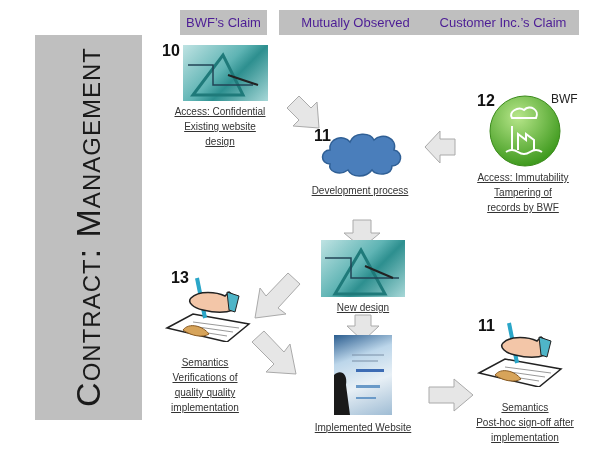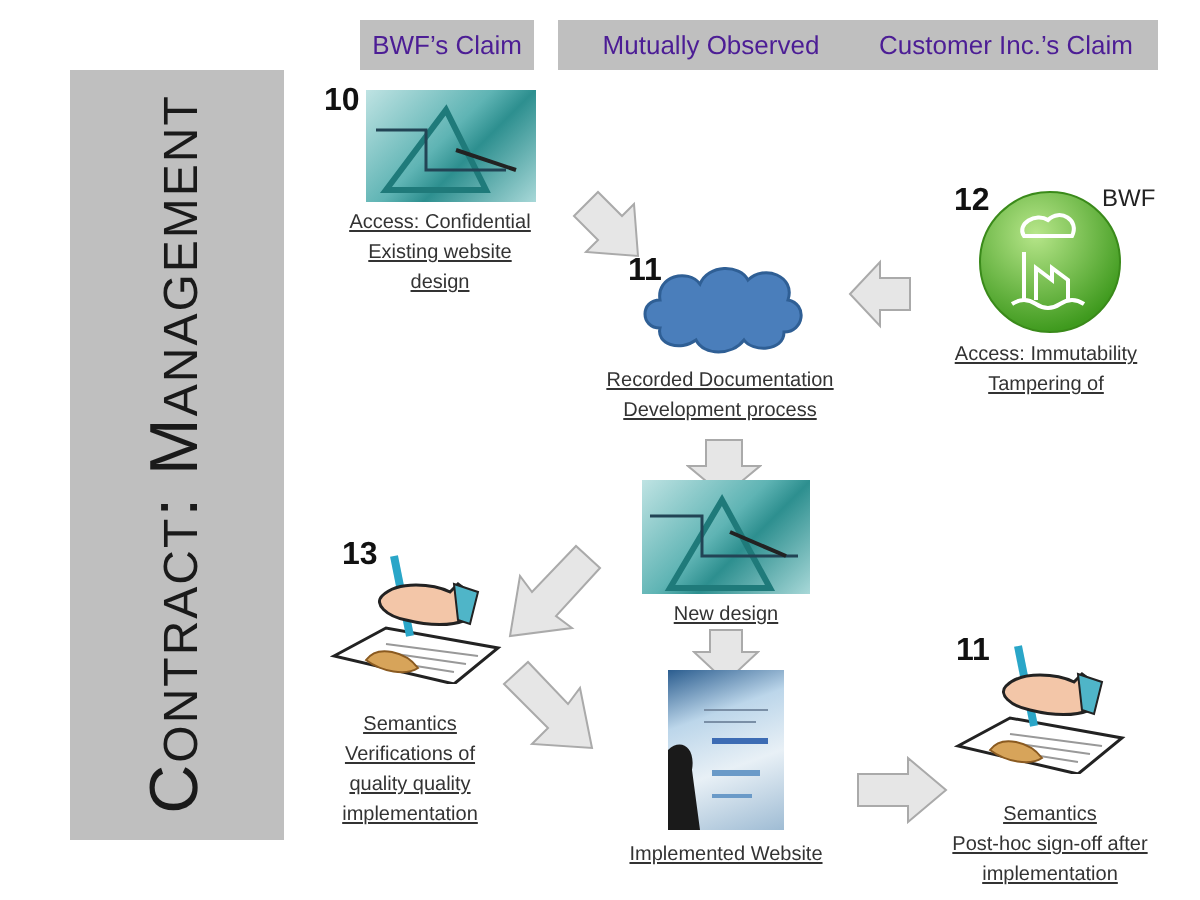--- a/index.html
+++ b/index.html
@@ -44,21 +44,20 @@
 
 <svg style="left:285px;top:94px;" width="40" height="40" viewBox="0 0 40 40">
   <polygon points="2,14 14,2 26,14 32,8 34,34 8,32 14,26" fill="#e6e6e6" stroke="#aaa" stroke-width="1"></polygon>
 </svg>
 
 <div class="abs num" style="left:314px;top:127px;">11</div>
 <svg style="left:318px;top:128px;" width="86" height="50" viewBox="0 0 86 50">
   <path d="M12 36 C2 36 2 22 12 22 C10 10 26 6 32 14 C36 4 52 4 56 12 C64 4 80 10 76 22 C86 24 84 38 74 38 C74 48 58 48 54 42 C48 50 34 50 30 42 C22 48 10 44 12 36 Z" fill="#4a7ebb" stroke="#2f5f95" stroke-width="1.5"></path>
 </svg>
 <div class="abs cap" style="left:280px;top:183px;width:160px;">
-  <span class="u">Recorded Documentation</span>
   <span style="display:block">Development process</span>
 </div>
 
 <svg style="left:424px;top:129px;" width="32" height="36" viewBox="0 0 32 36">
   <polygon points="1,18 16,2 16,10 31,10 31,26 16,26 16,34" fill="#e6e6e6" stroke="#aaa" stroke-width="1"></polygon>
 </svg>
 
 <div class="abs num" style="left:477px;top:92px;">12</div>
 <div class="abs" style="left:551px;top:92px;font-size:12px;color:#222;">BWF</div>
 <svg style="left:488px;top:94px;" width="74" height="74" viewBox="0 0 74 74">
@@ -69,20 +68,21 @@
       </radialGradient>
     </defs>
   <circle cx="37" cy="37" r="35" fill="url(#g)" stroke="#3a8a1a" stroke-width="1"></circle>
   <path d="M24 24 C20 18 30 12 36 16 C42 10 52 16 48 24 Z" fill="none" stroke="#fff" stroke-width="2"></path>
   <path d="M24 56 V32 M30 56 V40 L38 46 V40 L46 46 V56" fill="none" stroke="#fff" stroke-width="2"></path>
   <path d="M18 58 Q24 54 30 58 T42 58 T54 58" fill="none" stroke="#fff" stroke-width="2"></path>
 </svg>
 <div class="abs cap" style="left:458px;top:170px;width:130px;">
   <span class="u">Access: Immutability</span>
   <span style="display:block">Tampering of</span>
+  <span style="display:block">records by BWF</span>
 </div>
 
 <svg style="left:343px;top:219px;" width="38" height="30" viewBox="0 0 38 30">
   <polygon points="10,1 28,1 28,14 37,14 19,29 1,14 10,14" fill="#e6e6e6" stroke="#aaa" stroke-width="1"></polygon>
 </svg>
 
 <div class="abs img-design" style="left:321px;top:240px;width:84px;height:57px;">
   <svg width="84" height="57" viewBox="0 0 84 57">
     <path d="M14 54 L40 10 L64 54 Z" fill="none" stroke="#1f7a7a" stroke-width="3"></path>
     <path d="M4 18 H30 V38 H78" fill="none" stroke="#245" stroke-width="1.5"></path>

